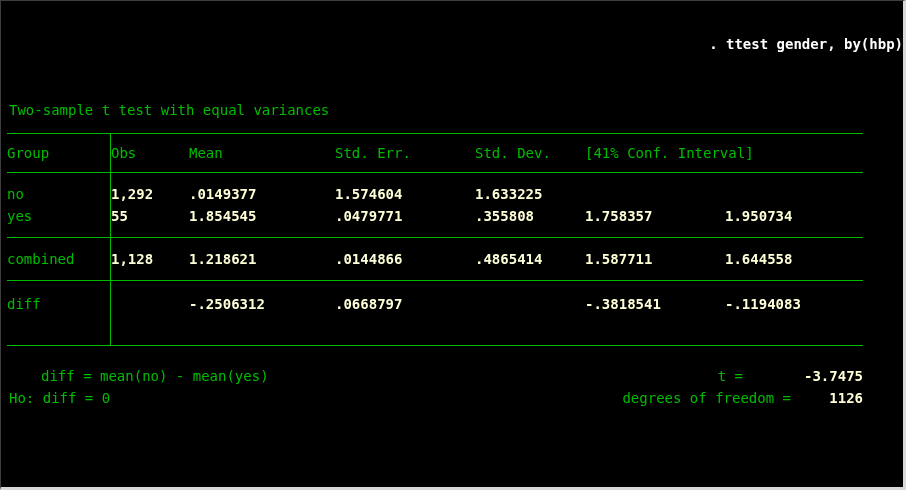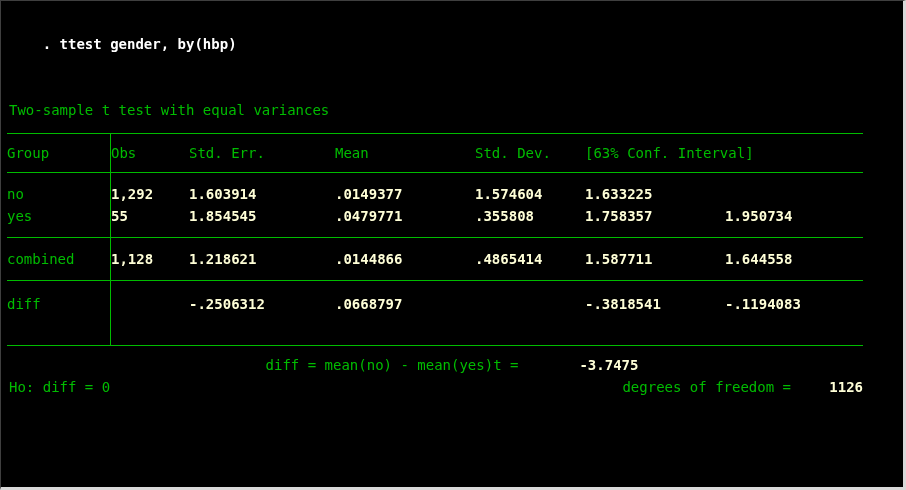--- a/index.html
+++ b/index.html
@@ -14,38 +14,38 @@
     line-height: 22px;
     color: var(--text-green, #00bc00);
     border-top: 1px solid var(--border-dark, #3f3f3f);
     border-left: 1px solid var(--border-dark, #3f3f3f);
     border-right: 3px solid var(--border-light, #d9d9d9);
     border-bottom: 3px solid var(--border-light, #d9d9d9);
     padding: 8px 0 0 6px;
     overflow: hidden;
   }
   .line { padding-left: 2px; white-space: pre; }
-  .cmd { color: var(--command-text, #ffffff); font-weight: bold; margin-top: 2px; }
+  .cmd { color: var(--command-text, #ffffff); font-weight: bold; margin-top: 2px; text-align: right; }
   .subtitle { margin-top: 22px; }
 
   .ttable { margin-top: 12px; width: 856px; }
   .hline { height: 1px; background: var(--text-green, #00bc00); }
   .trow { display: grid; grid-template-columns: 104px 78px 146px 140px 110px 140px 138px; }
   .c { text-align: left; white-space: pre; overflow: hidden; }
   .c.group { border-right: 1px solid var(--text-green, #00bc00); padding-right: 14px; }
   .c.ci-span { grid-column: span 2; }
   .r { color: var(--result-text, #ffffd7); font-weight: bold; }
   .thead .c { padding-top: 8px; padding-bottom: 8px; }
   .row-no .c { padding-top: 10px; }
   .row-yes .c { padding-bottom: 10px; }
   .row-combined .c { padding-top: 10px; padding-bottom: 10px; }
   .row-diff .c { padding-top: 12px; padding-bottom: 30px; }
 
   .stat-line { width: 856px; display: flex; justify-content: space-between; white-space: pre; }
-  .sl1 { margin-top: 8px; justify-content: center; }
+  .sl1 { margin-top: 19px; }
   .stat-line .left { padding-left: 34px; }
   .stat-line .left.noindent { padding-left: 2px; text-align: center; }
   .val-t { display: inline-block; width: 120px; text-align: right; }
   .val-df { display: inline-block; width: 72px; text-align: right; }
 
   .hyp { width: 856px; display: grid; grid-template-columns: 1fr 1fr 1fr; margin-top: 52px; white-space: pre; }
   .hcol2 { text-align: center; }
   .hcol3 { text-align: right; }
 </style>
 </head>
@@ -58,32 +58,31 @@
   </div>
 
   <div class="line subtitle">Two-sample t test with equal variances</div>
 
   <div class="ttable">
     <div class="hline"></div>
 
     <div class="trow thead">
       <span class="c group">Group</span>
       <span class="c">Obs</span>
+      <span class="c">Mean</span>
       <span class="c">Std. Err.</span>
-      <span class="c">Mean</span>
       <span class="c">Std. Dev.</span>
-      <span class="c ci-span">[63% Conf. Interval]</span>
+      <span class="c ci-span">[41% Conf. Interval]</span>
     </div>
 
     <div class="hline"></div>
 
     <div class="trow row-no">
       <span class="c group">no</span>
       <span class="c r">1,292</span>
-      <span class="c r">1.603914</span>
       <span class="c r">.0149377</span>
       <span class="c r">1.574604</span>
       <span class="c r">1.633225</span>
     </div>
 
     <div class="trow row-yes">
       <span class="c group">yes</span>
       <span class="c r">55</span>
       <span class="c r">1.854545</span>
       <span class="c r">.0479771</span>

